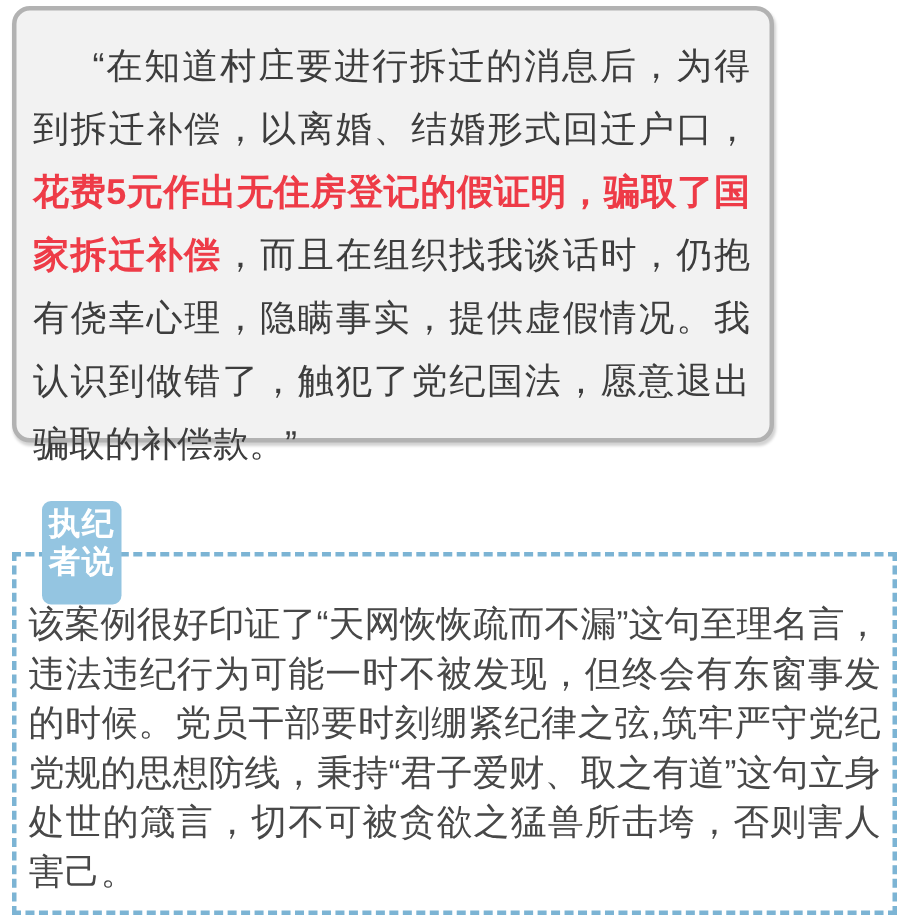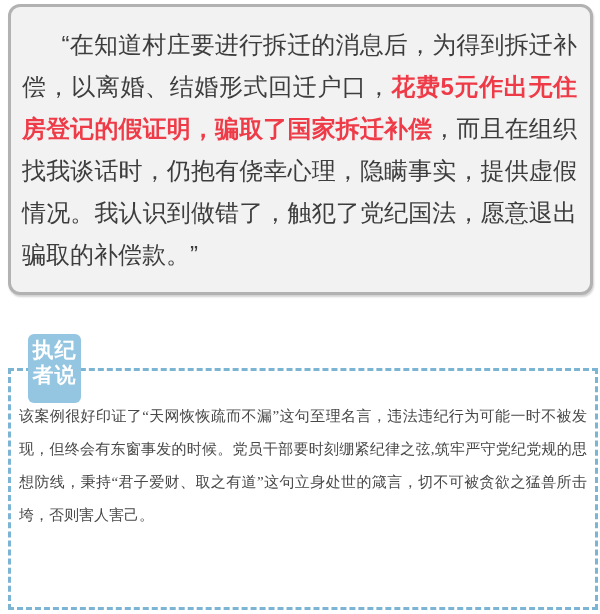--- a/index.html
+++ b/index.html
@@ -13,21 +13,21 @@
     width: 600px;
     height: 614px;
     background: #ffffff;
     overflow: hidden;
   }
   
   .quote-box {
     position: absolute;
     left: 8px;
     top: 4px;
-    width: 585px;
+    width: 508px;
     height: 291px;
     box-sizing: border-box;
     background: #f2f2f2;
     border: 3px solid #b2b2b2;
     border-radius: 12px;
     box-shadow: 1px 2px 2px rgba(0,0,0,0.18);
     padding: 17px 13px 0 11px;
   }
   .quote-box p {
     margin: 0;
@@ -64,25 +64,24 @@
     color: #ffffff;
     font-weight: bold;
     font-size: 21px;
     line-height: 25px;
     text-align: center;
     padding-top: 3px;
     letter-spacing: 1px;
   }
   .commentary-box p {
     margin: 0;
-    font-size: 15px;
+    font-size: 24px;
     line-height: 33px;
     color: #484848;
     text-align: justify;
-    font-family: Liberation Serif, serif;
   }
 </style>
 </head>
 <body>
 
 <div class="page">
 
   <div class="quote-box">
     <p><span>“在知道村庄要进行拆迁的消息后，为得到拆迁补偿，以离婚、结婚形式回迁户口，</span><span class="hl">花费5元作出无住房登记的假证明，骗取了国家拆迁补偿</span><span>，而且在组织找我谈话时，仍抱有侥幸心理，隐瞒事实，提供虚假情况。我认识到做错了，触犯了党纪国法，愿意退出骗取的补偿款。”</span></p>
   </div>

